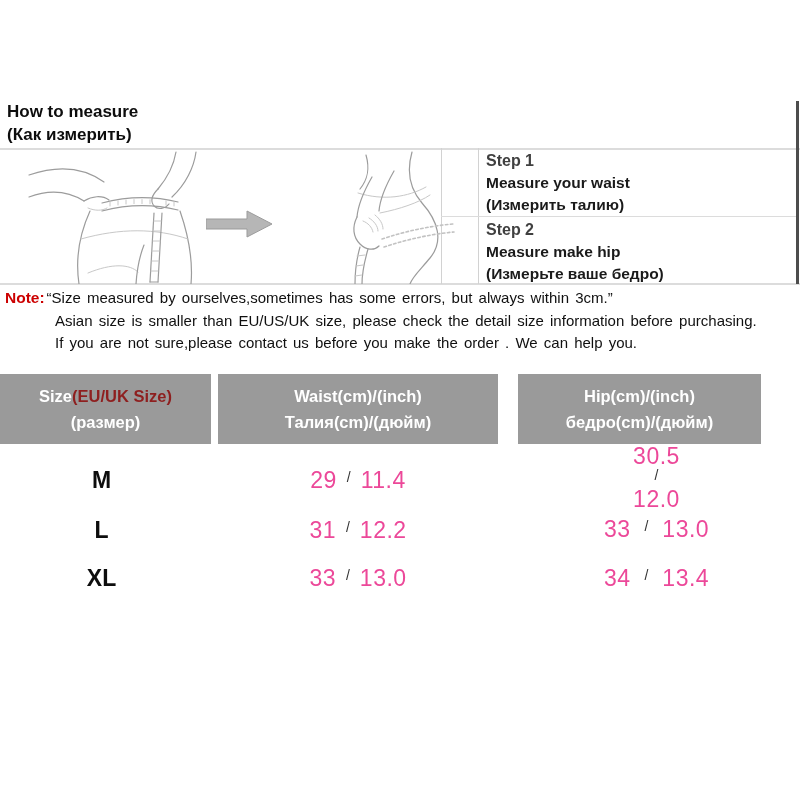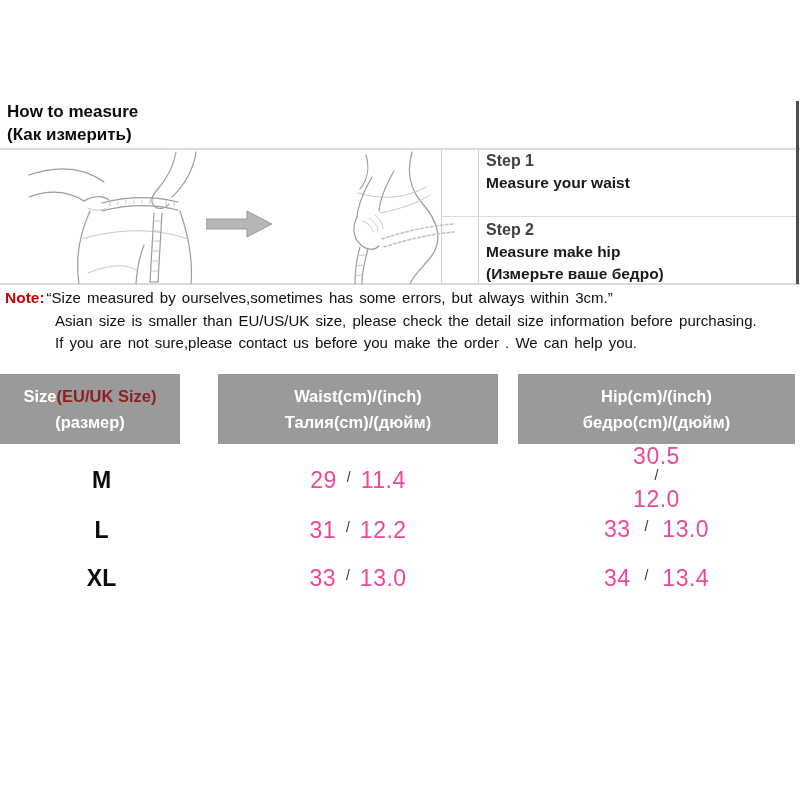--- a/index.html
+++ b/index.html
@@ -92,43 +92,44 @@
       <path class="stroke-dot" d="M84,96 C108,88 132,83 154,81"></path>
       <path class="stroke-main" d="M60,96 C56,110 55,122 55,133"></path>
       <path class="stroke-main" d="M68,98 C64,112 62,124 62,133"></path>
       <path class="stroke-light" d="M57,105 L65,104 M56,115 L63,114 M55,125 L62,124"></path>
     </svg>
   </div>
 
   <div class="step" style="top:150px;">
     <div class="step-label">Step 1</div>
     <div>Measure your waist</div>
+    <div>(Измерить талию)</div>
   </div>
   <div class="step" style="top:219px;">
     <div class="step-label">Step 2</div>
     <div>Measure make hip</div>
     <div>(Измерьте ваше бедро)</div>
   </div>
 
   <div class="note-line" style="left:5px;top:289px;">
     <span class="note-label">Note:</span><span>“Size measured by ourselves,sometimes has some errors, but always within 3cm.”</span>
   </div>
   <div class="note-line" style="left:55px;top:312px;">Asian size is smaller than EU/US/UK size, please check the detail size information before purchasing.</div>
   <div class="note-line" style="left:55px;top:334px;">If you are not sure,please contact us before you make the order . We can help you.</div>
   <div class="note-line" style="left:54px;top:354px;word-spacing:0;margin-top:43px;">1CM=0.3937INCH</div>
 
-  <div class="th" style="left:0;width:180px;">
+  <div class="th" style="left:0;width:211px;">
     <div><span>Size</span><span class="red">(EU/UK Size)</span></div>
     <div>(размер)</div>
   </div>
   <div class="th" style="left:218px;width:280px;">
     <div>Waist(cm)/(inch)</div>
     <div>Талия(cm)/(дюйм)</div>
   </div>
-  <div class="th" style="left:518px;width:277px;">
+  <div class="th" style="left:518px;width:243px;">
     <div>Hip(cm)/(inch)</div>
     <div>бедро(cm)/(дюйм)</div>
   </div>
 
   <div>
     <div class="cell size-cell" style="left:0;top:456px;width:203px;">M</div>
     <div class="cell" style="left:218px;top:456px;width:280px;">
       <span class="num">29</span>
       <span class="sep">/</span>
       <span class="num">11.4</span>

